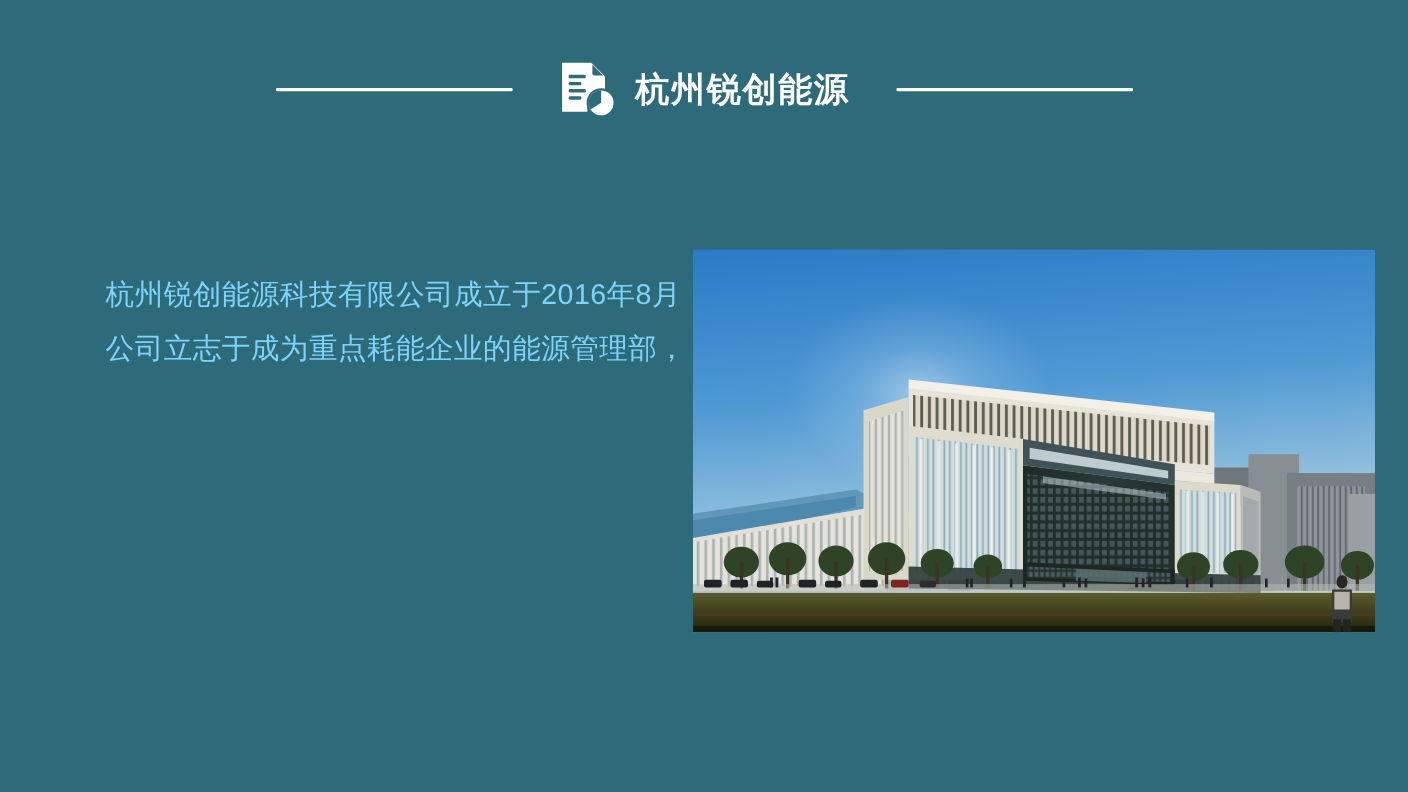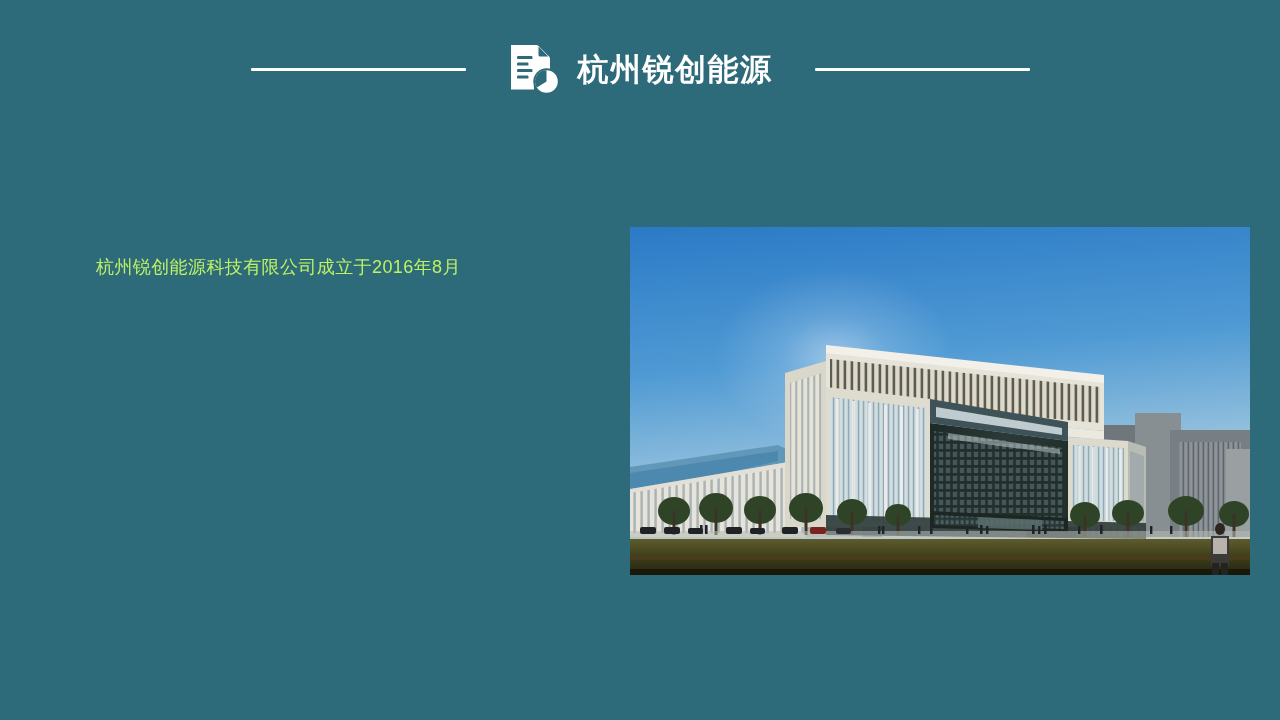--- a/index.html
+++ b/index.html
@@ -12,21 +12,21 @@
   }
   #slide {
     position:relative;
     width:1280px; height:720px;
     background:#2e6b7a;
   }
 
   
   #header {
     position:absolute;
-    left:0; top:40px;
+    left:0; top:52px;
     width:1280px; height:58px;
     display:flex;
     align-items:center;
     justify-content:center;
     gap:0;
   }
   .rule {
     height:3px;
     background:#ffffff;
     border-radius:1px;
@@ -55,22 +55,22 @@
     white-space:nowrap;
   }
 
   
   #body-copy {
     position:absolute;
     left:96px; top:243px;
     width:500px;
   }
   #body-copy p {
-    color:#bef264;
-    font-size:18px;
+    color:#7dd3fc;
+    font-size:26px;
     line-height:49px;
     letter-spacing:0.4px;
     white-space:nowrap;
   }
 
   
   #photo {
     position:absolute;
     left:630px; top:227px;
     width:620px; height:348px;
@@ -108,20 +108,21 @@
       </svg>
 
       <div id="brand-title">杭州锐创能源</div>
     </div>
 
     <div class="rule" id="rule-right"></div>
   </div>
 
   <div id="body-copy">
     <p>杭州锐创能源科技有限公司成立于2016年8月</p>
+    <p>公司立志于成为重点耗能企业的能源管理部，</p>
   </div>
 
   <div id="photo">
     <svg id="photo-svg" viewBox="0 0 620 348">
       <defs>
         <linearGradient id="sky" x1="0" y1="0" x2="0.15" y2="1">
           <stop offset="0" stop-color="#2b7ac6"></stop>
           <stop offset="0.42" stop-color="#4f9ad4"></stop>
           <stop offset="0.72" stop-color="#93c0dd"></stop>
           <stop offset="1" stop-color="#cfe0e8"></stop>

